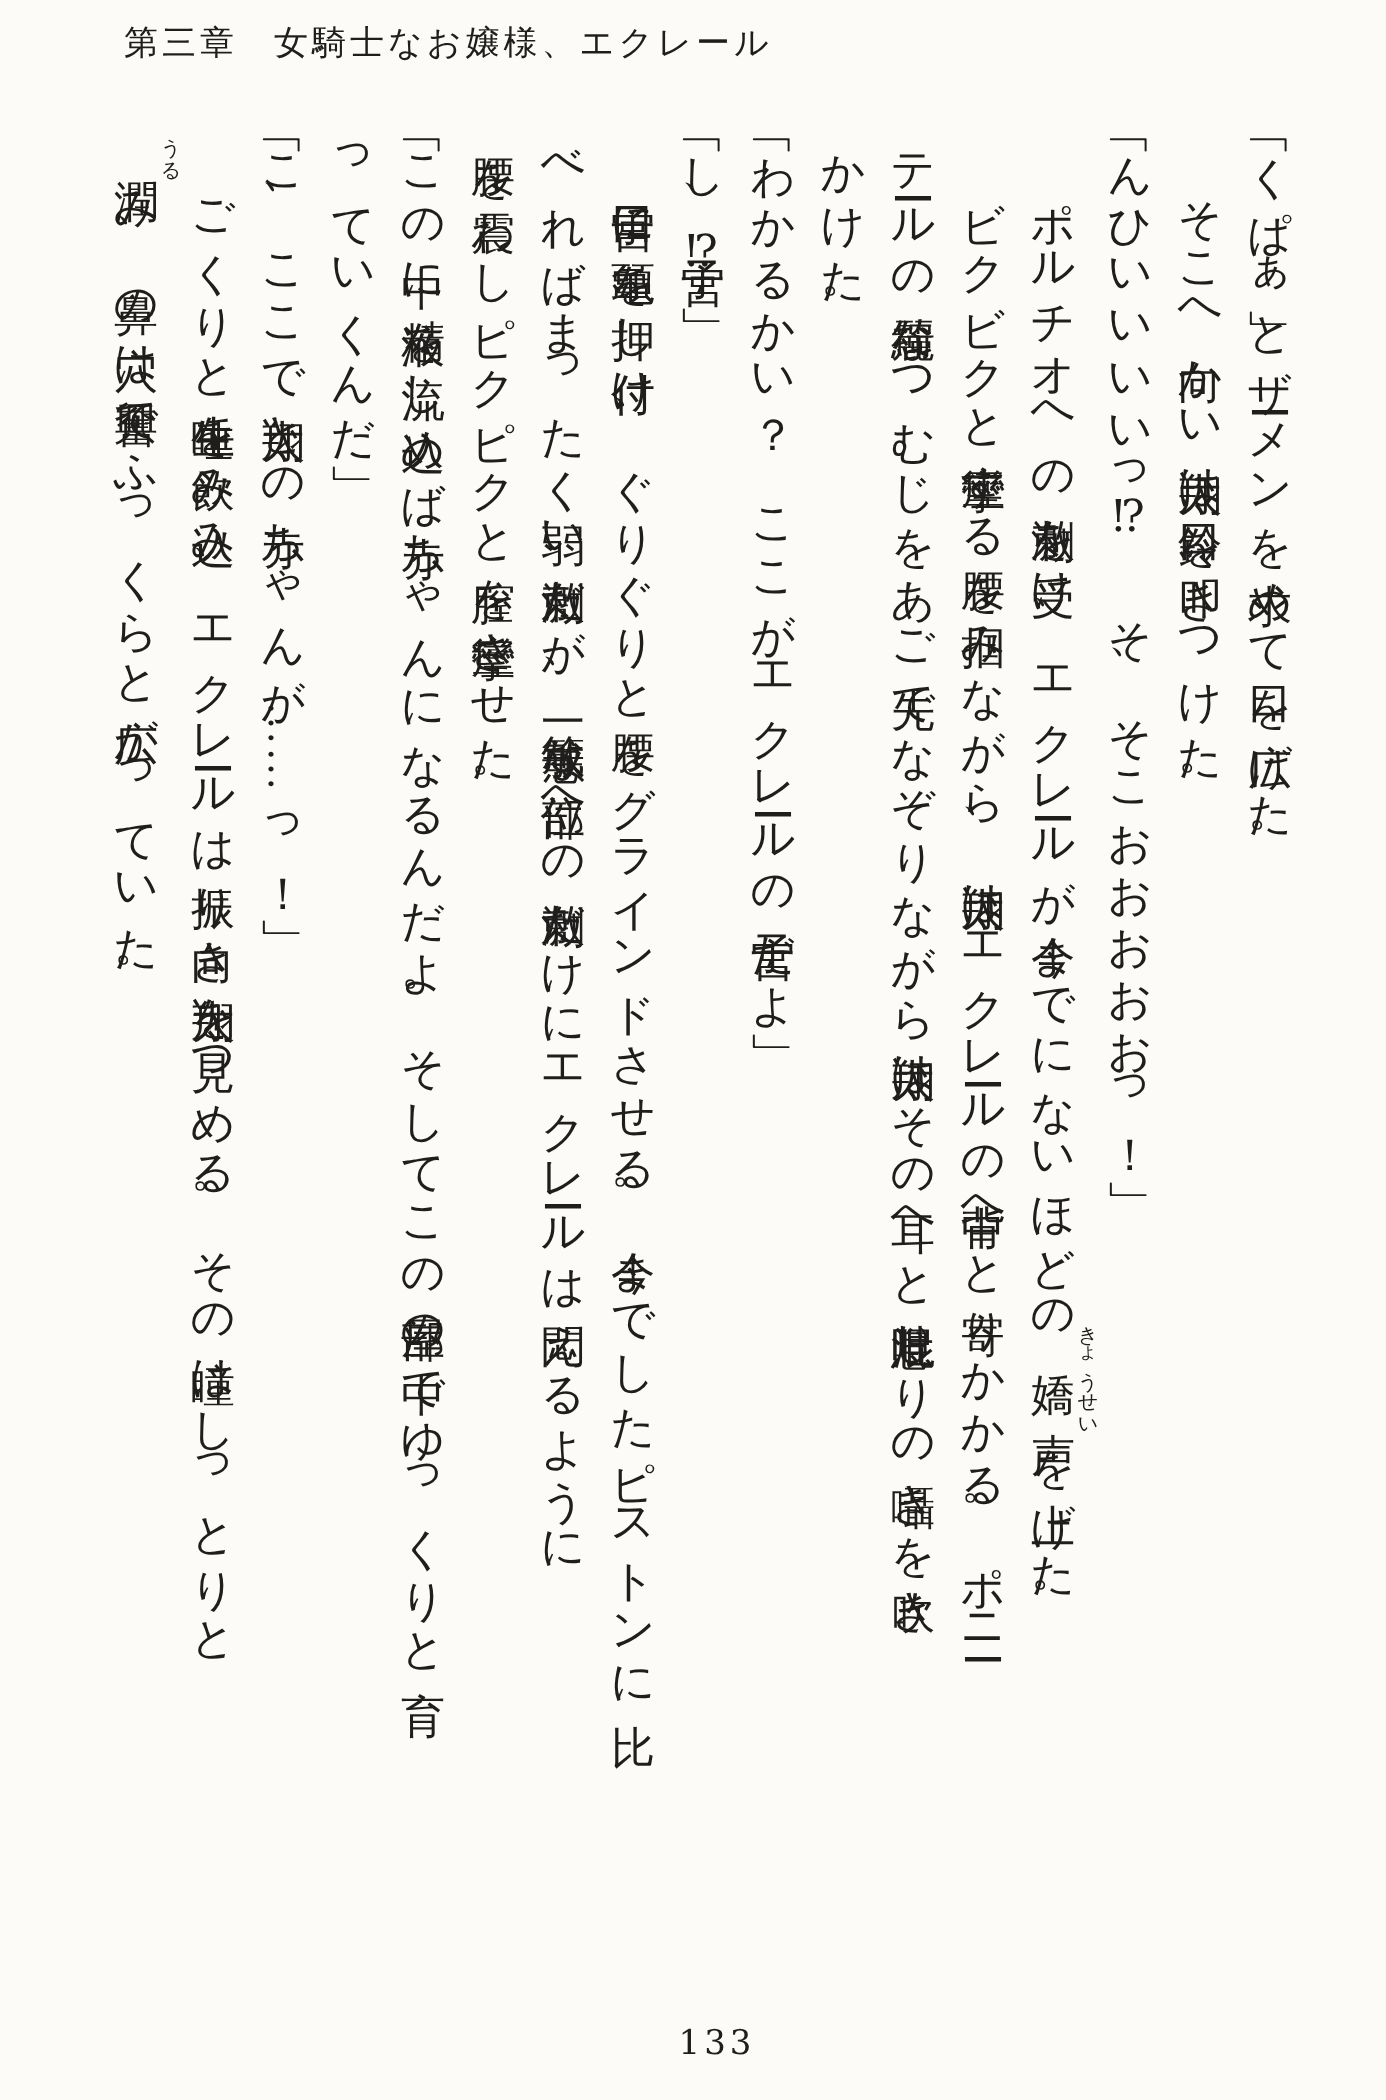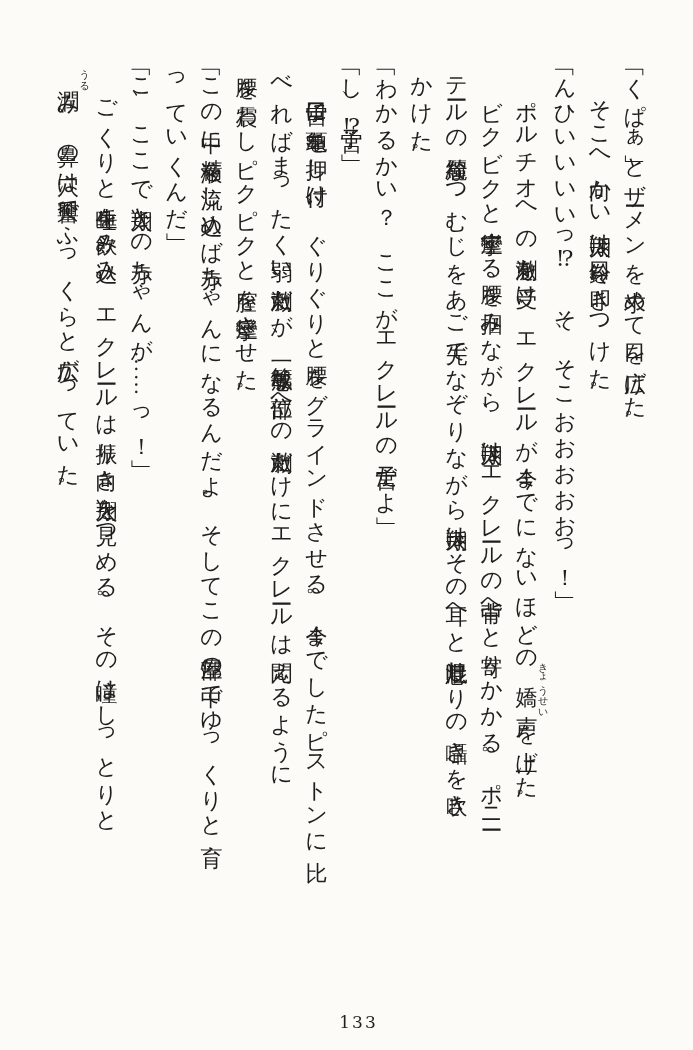--- a/index.html
+++ b/index.html
@@ -51,20 +51,23 @@
     font-size: 17px;
     letter-spacing: 2px;
     font-family: "DejaVu Serif", serif;
   }
 </style>
 </head>
 <body>
 
 <div class="page">
 
+  <div class="chapter-header">
+    <span>第三章</span><span class="chapter-title">女騎士なお嬢様、エクレール</span>
+  </div>
 
   <div class="body-text">
     <p class="text-line">「くぱぁ」とザーメンを求めて口を広げた。</p>
     <p class="text-line">　そこへ向かい翔太は鈴口を叩きつけた。</p>
     <p class="text-line">「んひいいいいっ⁉　そ、そこおおおおおっ！」</p>
     <p class="text-line"><span>　ポルチオへの刺激を受け、エクレールが今までにないほどの</span><ruby><span>嬌声</span><rt>きょうせい</rt></ruby><span>を上げた。</span></p>
     <p class="text-line">　ビクビクと痙攣する腰を掴みながら、翔太はエクレールの背中へと寄りかかる。ポニー</p>
     <p class="text-line">テールの綺麗なつむじをあご先でなぞりながら翔太はその耳へと吐息混じりの囁きを吹き</p>
     <p class="text-line">かけた。</p>
     <p class="text-line">「わかるかい？　ここがエクレールの子宮だよ」</p>

